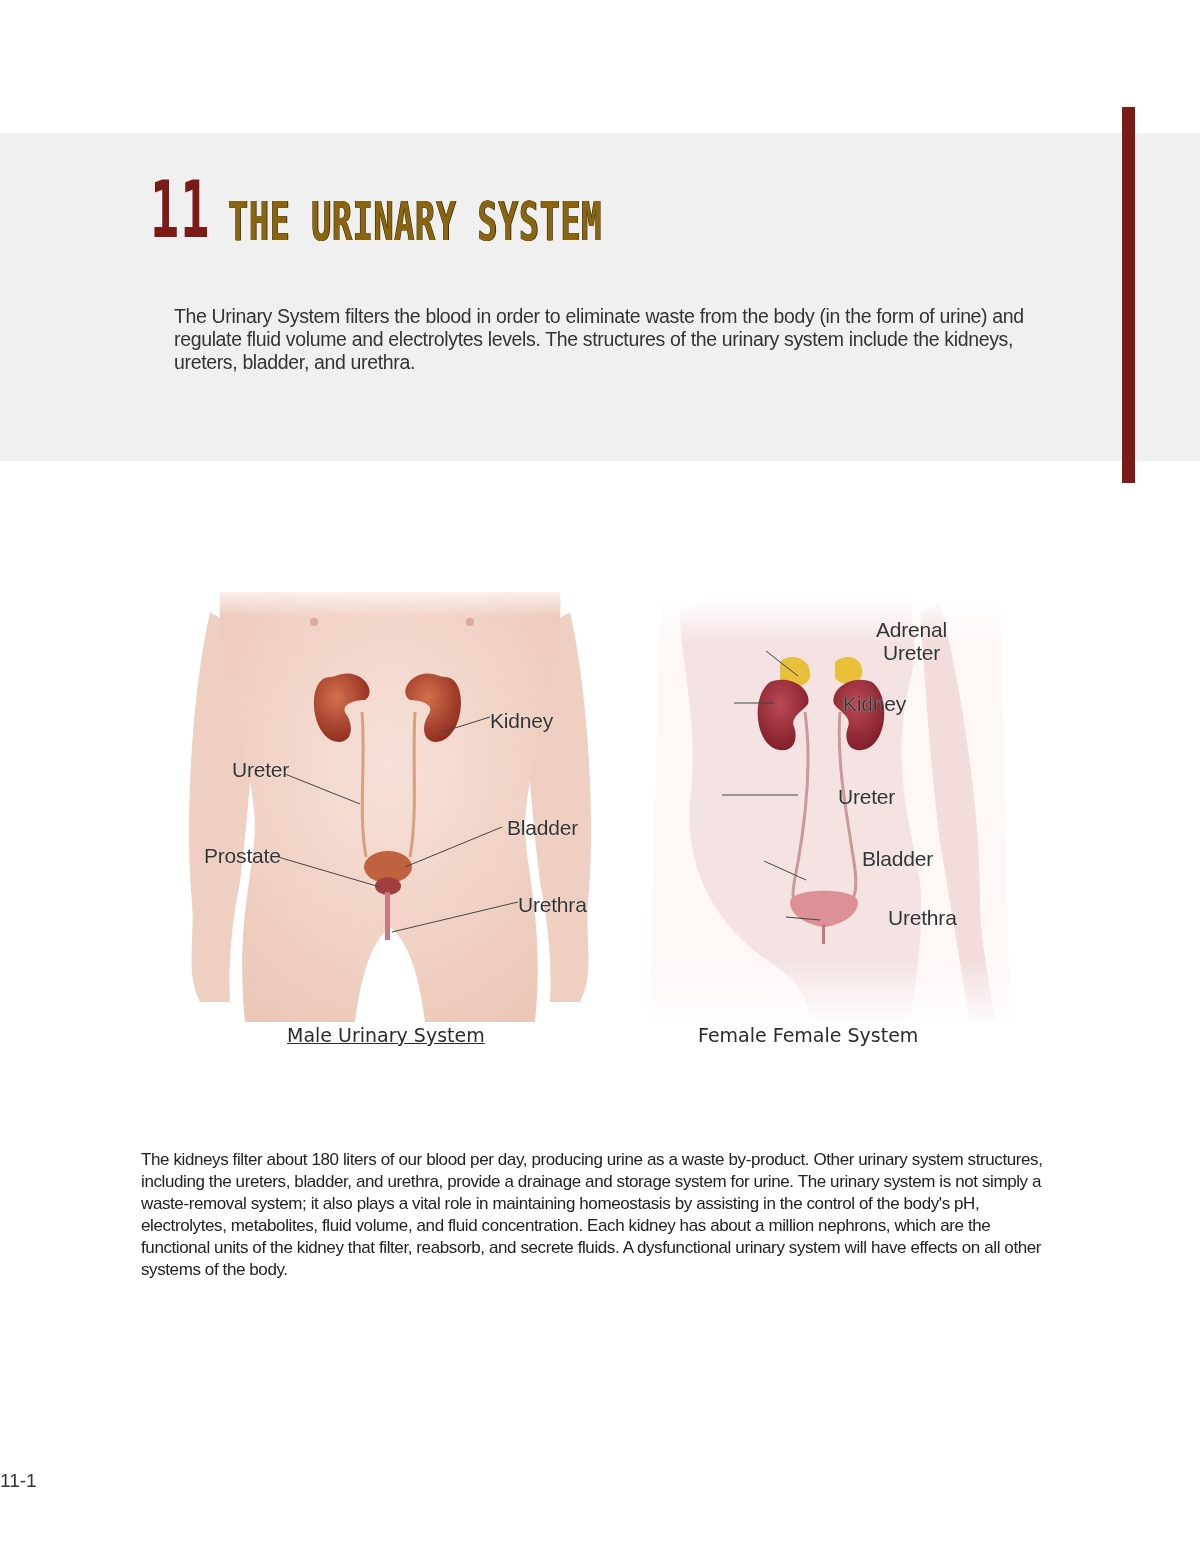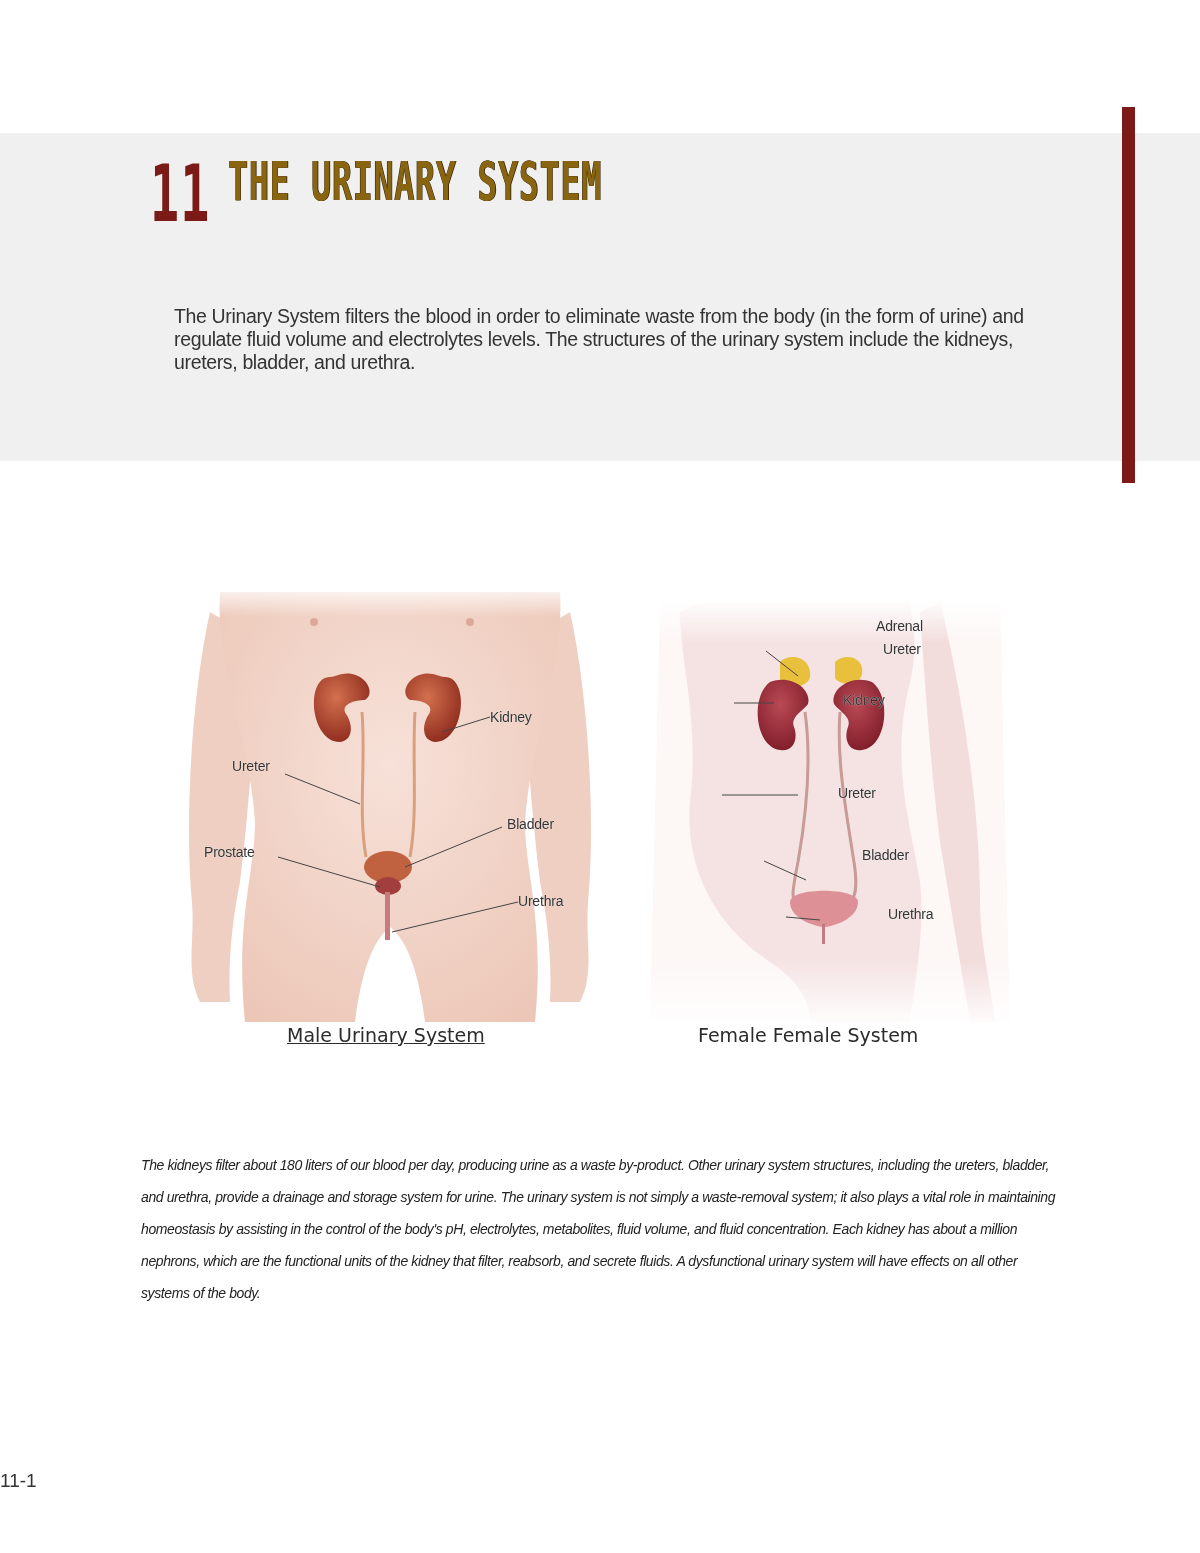--- a/index.html
+++ b/index.html
@@ -2,41 +2,41 @@
 <html><head>
 <meta charset="utf-8">
 <style>
   html, body { margin: 0; padding: 0; background: #ffffff; }
   body { width: 1200px; height: 1553px; position: relative; overflow: hidden;
          font-family: "Liberation Sans", "DejaVu Sans", sans-serif; color: #2a2a2a; }
 
   .header-band { position: absolute; left: 0; top: 133px; width: 1200px; height: 328px; background: #eff0ef; }
   .accent-bar { position: absolute; left: 1122px; top: 107px; width: 13px; height: 376px; background: #7b1a16; }
 
-  .chapter-title { position: absolute; left: 150px; top: 152px; height: 100px; display: flex; }
+  .chapter-title { position: absolute; left: 150px; top: 152px; height: 100px; display: flex; align-items: flex-end; }
   .chapter-number { font-family: "DejaVu Sans Mono", monospace; font-weight: bold; color: #7b1a16;
                     font-size: 78px; line-height: 84px; transform: scaleX(0.62); transform-origin: left bottom;
                     letter-spacing: 2px; width: 62px; display: inline-block; }
   .chapter-name { font-family: "DejaVu Sans Mono", monospace; color: #8a6511; font-size: 54px; line-height: 60px;
                   transform: scaleX(0.62); transform-origin: left bottom; letter-spacing: 1px; margin-left: 16px;
                   white-space: nowrap; font-weight: bold;
                   text-shadow: 1px 0 0 #2a1c05, -0.6px 0 0 #2a1c05; }
 
   .intro { position: absolute; left: 174px; top: 305px; width: 860px; font-size: 19.5px; line-height: 23px;
            color: #333; letter-spacing: -0.35px; }
 
   .figure-wrap { position: absolute; left: 180px; top: 582px; width: 840px; height: 480px; }
   .fig { position: absolute; }
   .fig svg { display: block; }
-  .fig-label { position: absolute; font-family: "Liberation Sans", sans-serif; font-size: 14px; color: #333;
+  .fig-label { position: absolute; font-family: "Liberation Sans", sans-serif; font-size: 21px; color: #333;
                letter-spacing: -0.2px; white-space: nowrap; text-shadow: 0 0 1px #fff; }
   .fig-caption { position: absolute; font-family: "DejaVu Sans", sans-serif; font-size: 19px; color: #2b2b2b; white-space: nowrap; }
 
-  .body-text { position: absolute; left: 141px; top: 1149px; width: 920px; font-size: 14px; line-height: 32px;
-               color: #222; letter-spacing: -0.4px; font-style: italic; }
+  .body-text { position: absolute; left: 141px; top: 1149px; width: 920px; font-size: 17px; line-height: 22px;
+               color: #222; letter-spacing: -0.4px; }
 
   .page-number { position: absolute; left: 0; width: 1200px; top: 1470px; font-size: 19px; color: #333; }
 </style>
 </head>
 <body>
 
 <div class="header-band"></div>
 <div class="accent-bar"></div>
 
 <div class="chapter-title">

